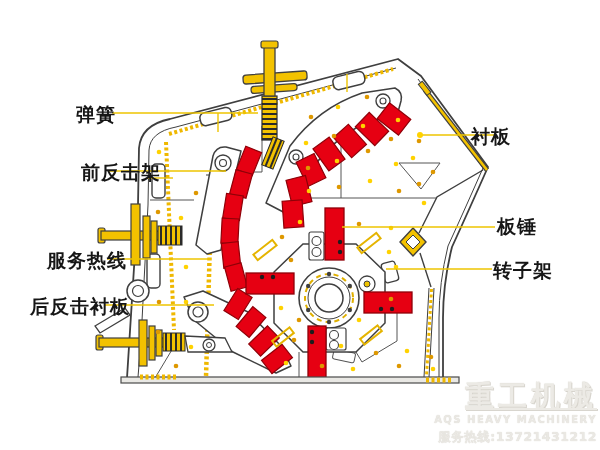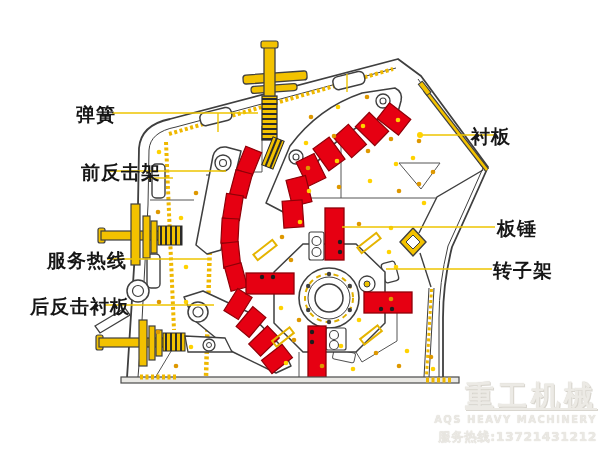--- a/index.html
+++ b/index.html
@@ -306,21 +306,21 @@
       <line x1="386" y1="269" x2="492" y2="269"></line>
       <circle cx="420" cy="135" r="3" fill="#ffd200" stroke="none"></circle>
     </g>
   </svg>
 
   <div class="part-label" style="left:76px;top:105px;">弹簧</div>
   <div class="part-label" style="left:45px;top:163px;margin-left:36px;">前反击架</div>
   <div class="part-label" style="left:47px;top:251px;">服务热线</div>
   <div class="part-label" style="left:30px;top:297px;">后反击衬板</div>
   <div class="part-label" style="left:471px;top:127px;">衬板</div>
-  <div class="part-label" style="left:497px;top:219px;">板锤</div>
+  <div class="part-label" style="left:497px;top:219px;font-family:Liberation Mono, monospace;">板锤</div>
   <div class="part-label" style="left:493px;top:261px;">转子架</div>
 
   <div id="watermark">
     <div id="wm-brand">重工机械</div>
     <div id="wm-sub">AQS HEAVY MACHINERY</div>
     <div id="wm-hotline">服务热线:13721431212</div>
   </div>
 
 </div>
 

